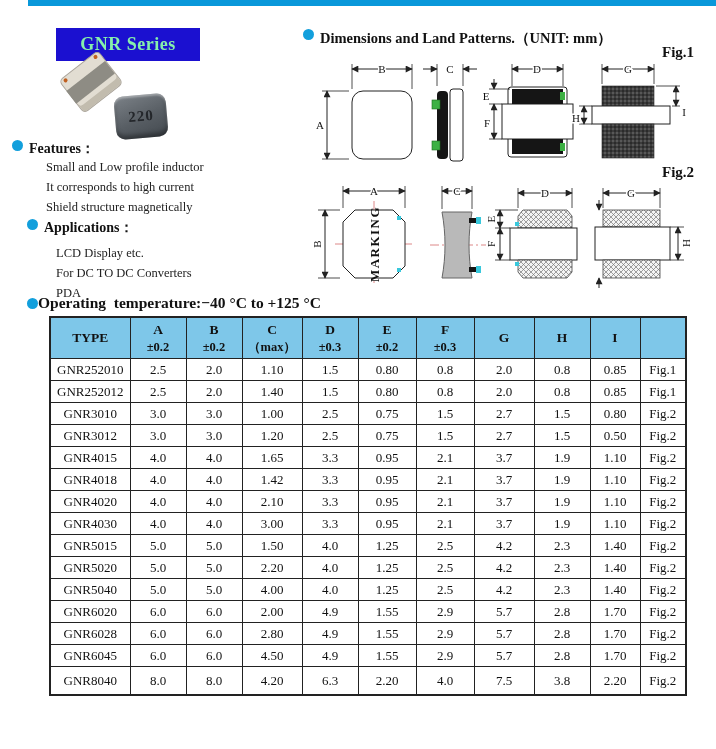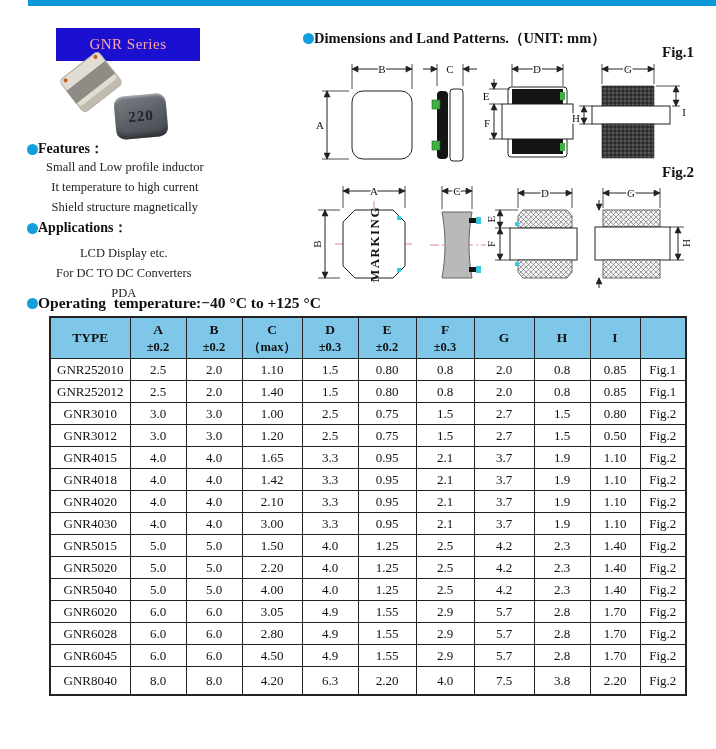--- a/index.html
+++ b/index.html
@@ -3,41 +3,41 @@
 <meta charset="utf-8">
 <style>
   html,body { margin:0; padding:0; background:#fff; }
   .page { position:relative; width:716px; height:749px; background:#ffffff; overflow:hidden;
           font-family:"Liberation Serif","DejaVu Serif",serif; color:#111; }
 
   .top-bar { position:absolute; left:28px; right:0; top:0; height:6px; background:#0998da; }
 
   .badge { position:absolute; left:56px; top:28px; width:144px; height:33px; background:#1b10d0;
            display:flex; align-items:center; justify-content:center; }
-  .badge span { color:#fca5a5; font-weight:normal; font-size:15px; letter-spacing:.5px; }
+  .badge span { color:#86efac; font-weight:bold; font-size:18px; letter-spacing:.5px; }
 
   .photo { position:absolute; left:58px; top:58px; width:140px; height:90px; }
   .chip-light { position:absolute; left:8px; top:3px; width:48px; height:40px; transform:rotate(-38deg);
                 background:#e2ddd2; border:1px solid #aaa49a; border-radius:5px;
                 box-shadow: inset 0 -7px 0 #c2bcae; }
   .chip-light .band { position:absolute; left:-1px; top:12px; width:49px; height:16px; background:#8e8c84; }
   .chip-light .dot { position:absolute; width:4px; height:4px; border-radius:50%; background:#c06020; }
   .chip-light .dot1 { left:3px; top:1px; } .chip-light .dot2 { right:3px; top:1px; }
   .chip-dark { position:absolute; left:57px; top:37px; width:52px; height:43px; transform:rotate(-5deg);
                border-radius:9px; background:linear-gradient(160deg,#7b8187 0%,#585e64 55%,#43494f 100%);
                box-shadow: inset 0 2px 2px rgba(255,255,255,.35), inset 0 -4px 4px rgba(0,0,0,.35);
                display:flex; align-items:center; justify-content:center; }
   .chip-dark span { color:#23262a; font-weight:bold; font-size:15px; letter-spacing:1px; }
 
   .bullet { display:inline-block; width:11px; height:11px; border-radius:50%; background:#129fdc; flex:none; }
-  .sec-head { position:absolute; display:flex; align-items:center; font-weight:bold; font-size:14px; }
-  .feat-head { left:27px; top:140px; }
+  .sec-head { position:absolute; display:flex; align-items:flex-start; gap:6px; font-weight:bold; font-size:14px; }
+  .feat-head { left:12px; top:140px; }
   .app-head  { left:27px; top:219px; }
   .dims-head { left:303px; top:29px; font-size:14.5px; }
-  .list { position:absolute; font-size:12.5px; color:#222;text-align:center; }
+  .list { position:absolute; font-size:12.5px; color:#222; }
   .list [data-name] { line-height:20px; }
   .feat-list { left:46px; top:157px; }
   .app-list  { left:56px; top:235px;margin-top:8px; }
 
   .op-temp { position:absolute; left:27px; top:294px; display:flex; align-items:center; 
              font-weight:bold; font-size:15.5px; }
   .op-label { white-space:pre; }
   .op-value { white-space:pre; }
 
   .fig-label { position:absolute; font-weight:bold; font-size:15px; }
@@ -85,21 +85,21 @@
       <span data-name="chip-marking-text">220</span>
     </div>
   </div>
 
   <div class="sec-head feat-head" data-name="features-heading">
     <span class="bullet" data-name="bullet-icon"></span>
     <span data-name="features-heading-text">Features：</span>
   </div>
   <div class="list feat-list" data-name="features-list">
       <div data-name="feature-item">Small and Low profile inductor</div>
-      <div data-name="feature-item">It temperature to high current</div>
+      <div data-name="feature-item">It corresponds to high current</div>
       <div data-name="feature-item">Shield structure magnetically</div>
     </div>
 
   <div class="sec-head app-head" data-name="applications-heading">
     <span class="bullet" data-name="bullet-icon"></span>
     <span data-name="applications-heading-text">Applications：</span>
   </div>
   <div class="list app-list" data-name="applications-list">
       <div data-name="application-item">LCD Display etc.</div>
       <div data-name="application-item">For DC TO DC Converters</div>
@@ -470,21 +470,21 @@
           <td data-name="dimension-cell">2.5</td>
           <td data-name="dimension-cell">4.2</td>
           <td data-name="dimension-cell">2.3</td>
           <td data-name="dimension-cell">1.40</td>
           <td data-name="figure-ref-cell">Fig.2</td>
         </tr>
         <tr data-name="table-row">
           <td data-name="type-cell">GNR6020</td>
           <td data-name="dimension-cell">6.0</td>
           <td data-name="dimension-cell">6.0</td>
-          <td data-name="dimension-cell">3.05</td>
+          <td data-name="dimension-cell">2.00</td>
           <td data-name="dimension-cell">4.9</td>
           <td data-name="dimension-cell">1.55</td>
           <td data-name="dimension-cell">2.9</td>
           <td data-name="dimension-cell">5.7</td>
           <td data-name="dimension-cell">2.8</td>
           <td data-name="dimension-cell">1.70</td>
           <td data-name="figure-ref-cell">Fig.2</td>
         </tr>
         <tr data-name="table-row">
           <td data-name="type-cell">GNR6028</td>

